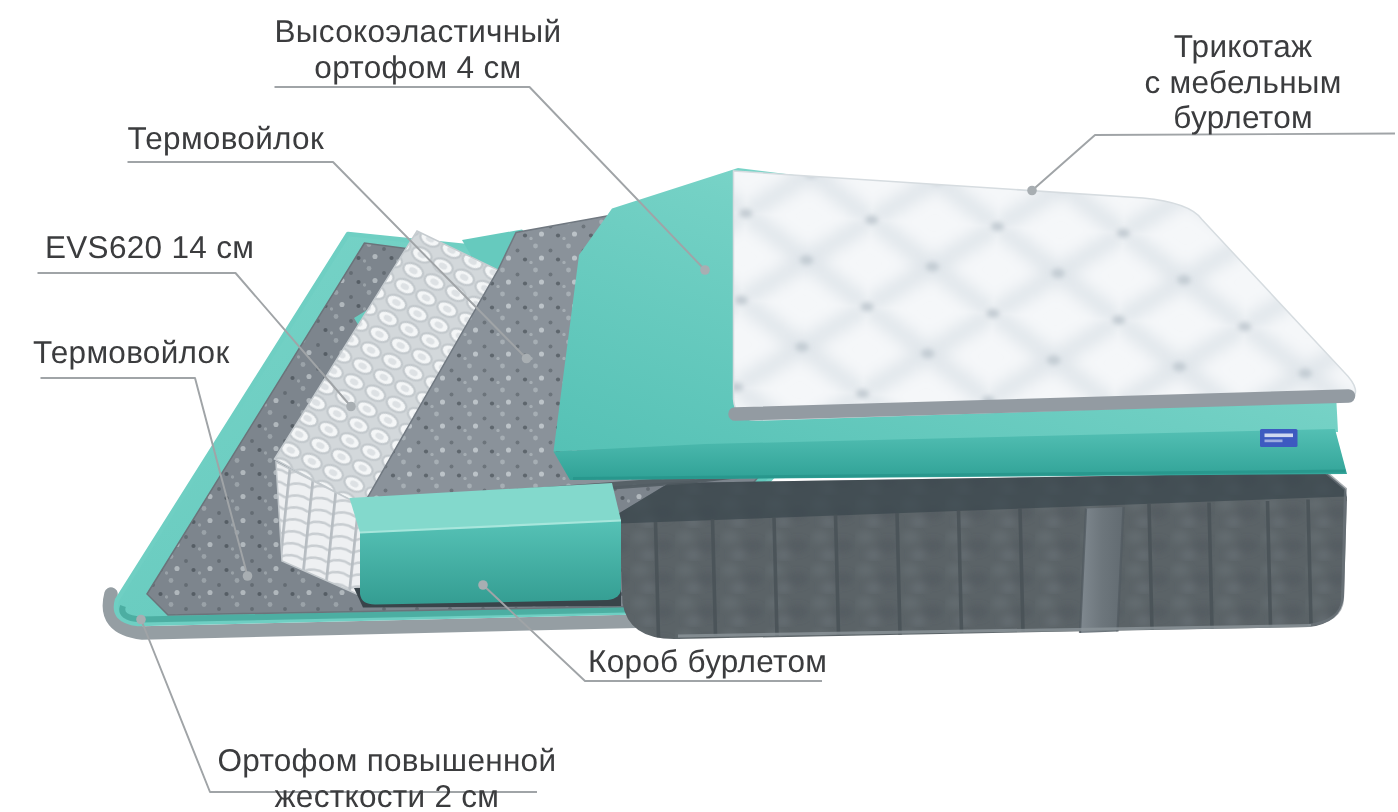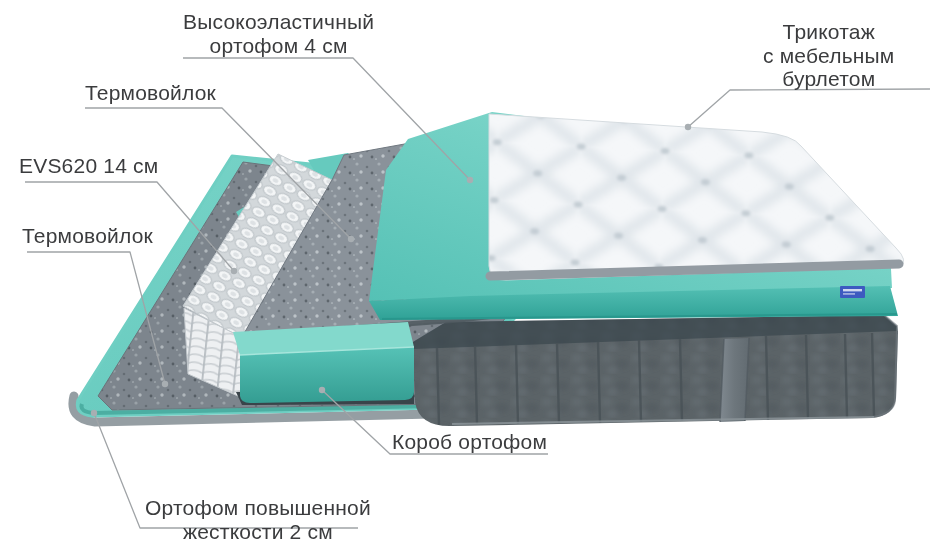--- a/index.html
+++ b/index.html
@@ -195,19 +195,19 @@
     <circle cx="688" cy="127" r="3.2"></circle>
   </g>
 </svg>
 
 <div class="callout" style="left:183px;top:10px;">Высокоэластичный
 ортофом 4 см</div>
 <div class="callout" style="left:727px;top:20px;margin-left:36px;">Трикотаж
 с мебельным
 бурлетом</div>
 <div class="callout" style="left:85px;top:81px;">Термовойлок</div>
-<div class="callout" style="left:19px;top:154px;">EVS620 14 см</div>
+<div class="callout" style="left:30px;top:154px;">EVS620 14 см</div>
 <div class="callout" style="left:22px;top:224px;">Термовойлок</div>
-<div class="callout" style="left:392px;top:430px;">Короб ортофом</div>
+<div class="callout" style="left:392px;top:430px;">Короб бурлетом</div>
 <div class="callout" style="left:145px;top:496px;">Ортофом повышенной
 жесткости 2 см</div>
 
 </div>
 
 </body></html>

